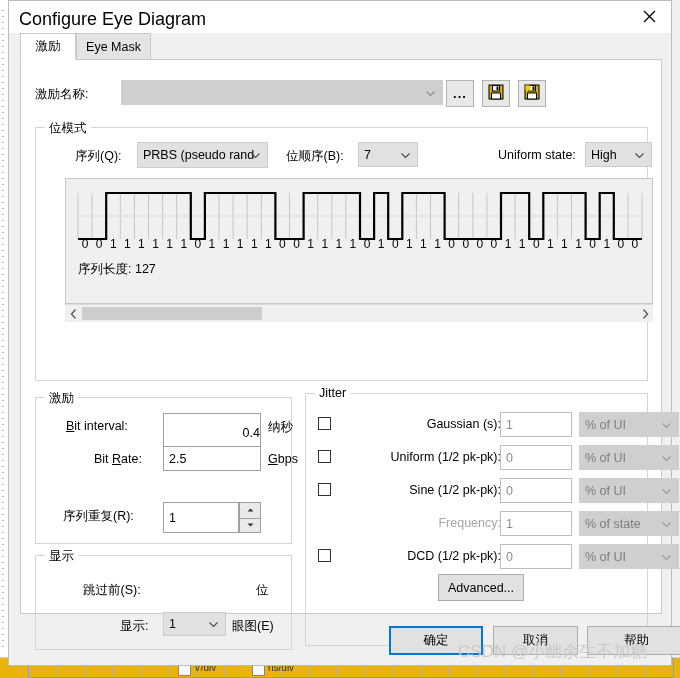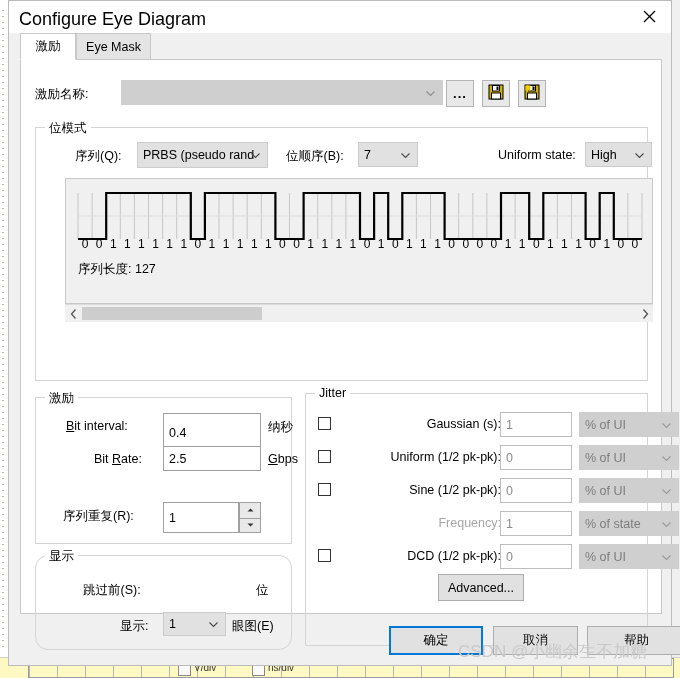--- a/index.html
+++ b/index.html
@@ -31,21 +31,21 @@
     border-right: 1px solid #c8c8c8;
   }
   .bg-dots {
     position: absolute;
     left: 2px; top: 10px; width: 2px; height: 640px;
     background-image: repeating-linear-gradient(to bottom, #b9b9a0 0 1px, transparent 1px 6px);
   }
   .bg-bottom {
     position: absolute;
     left: 0; bottom: 0; width: 680px; height: 20px;
-    background: #fef9c3;
+    background: #eab308;
     border-top: 1px solid #d0d0d0;
     overflow: hidden;
   }
   .bg-bottom-grid {
     position: absolute;
     left: 28px; top: 0; right: 6px; bottom: 0;
     border: 1px solid #9a9a9a;
     background:
       repeating-linear-gradient(to right, #b5b5b5 0 1px, transparent 1px 28px);
   }
@@ -504,21 +504,21 @@
         </span>
       </div>
     </div>
 
     <div class="group" style="left:14px; top:337px; width:257px; height:147px;">
       <span class="gtitle">激励</span>
 
       <span class="lbl" style="left:30px; top:21px;">
         <span class="u">B</span><span>it interval:</span>
       </span>
-      <div class="txt" style="left:127px; top:15px; width:98px; height:40px;">
+      <div class="txt" style="left:127px; top:15px; width:98px; height:40px;justify-content:flex-end;">
         <span>0.4</span>
       </div>
       <span class="lbl" style="left:232px; top:21px;">纳秒</span>
 
       <span class="lbl" style="left:58px; top:54px;">Bit&nbsp;<span class="u">R</span>ate:</span>
       <div class="txt" style="left:127px; top:48px; width:98px; height:25px;">
         <span>2.5</span>
       </div>
       <span class="lbl" style="left:232px; top:54px;"><span class="u">G</span>bps</span>
 
@@ -531,21 +531,21 @@
             </svg>
         </div>
         <div class="down">
           <svg width="7" height="4" viewBox="0 0 7 4">
               <path d="M0.5 0.5 L3.5 3.5 L6.5 0.5 Z" fill="#333"></path>
             </svg>
         </div>
       </div>
     </div>
 
-    <div class="group" style="left:14px; top:495px; width:257px; height:95px;border-radius:13px;">
+    <div class="group" style="left:14px; top:495px; width:257px; height:95px;">
       <span class="gtitle">显示</span>
 
       <span class="lbl" style="left:47px; top:26px;">跳过前(S):</span>
       <span class="lbl" style="left:220px; top:26px;">位</span>
 
       <span class="lbl" style="left:84px; top:62px;">显示:</span>
       <div class="combo enabled" style="left:127px; top:56px; width:63px; height:24px;">
         <span>1</span>
         <span class="arrow">
           <svg width="9" height="6" viewBox="0 0 9 6">

